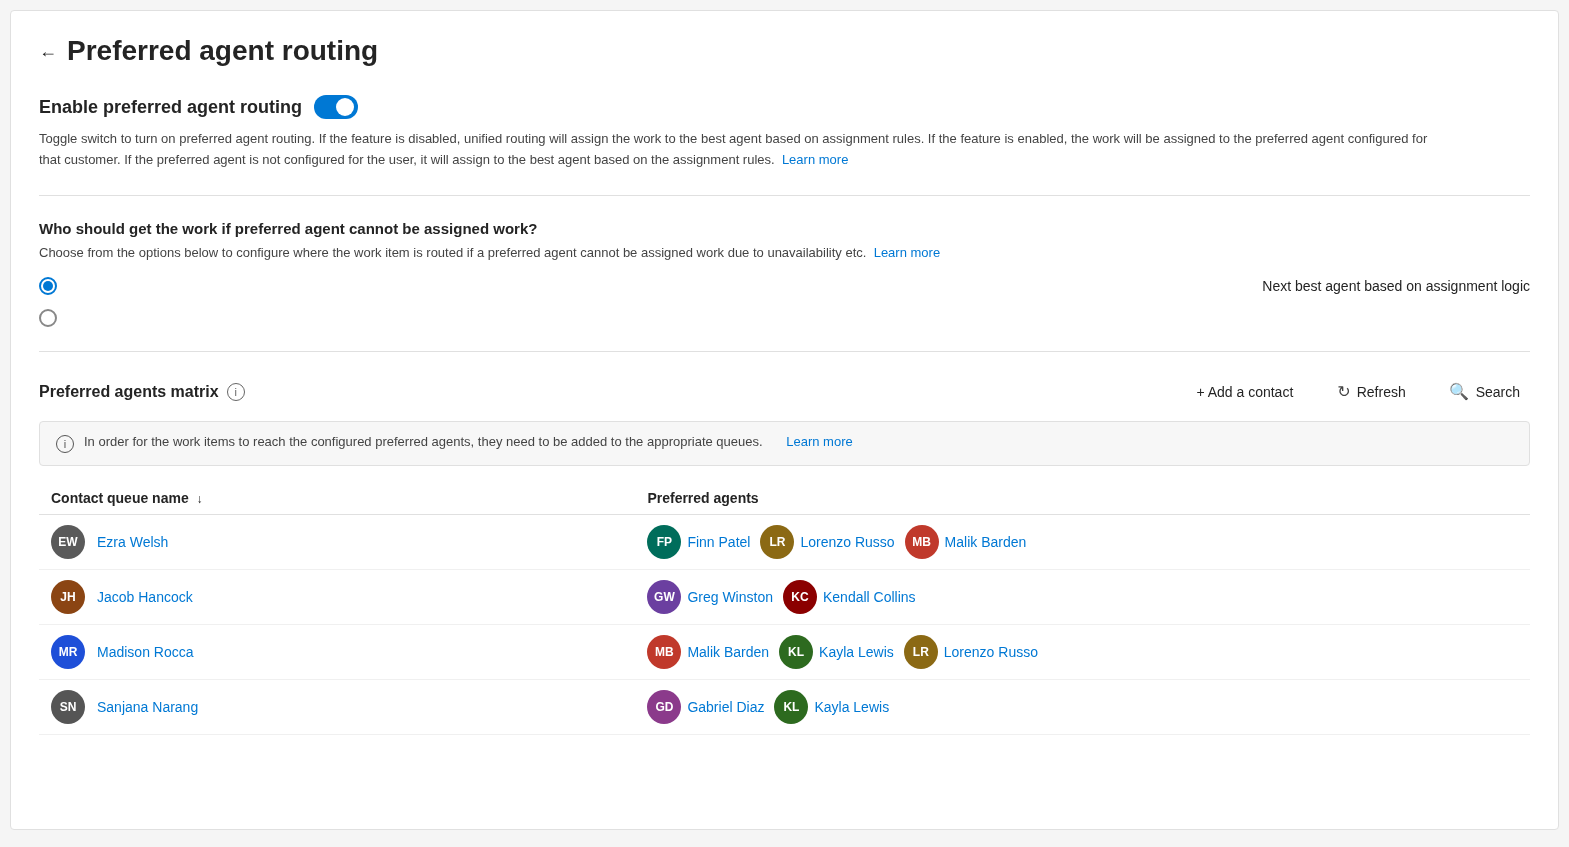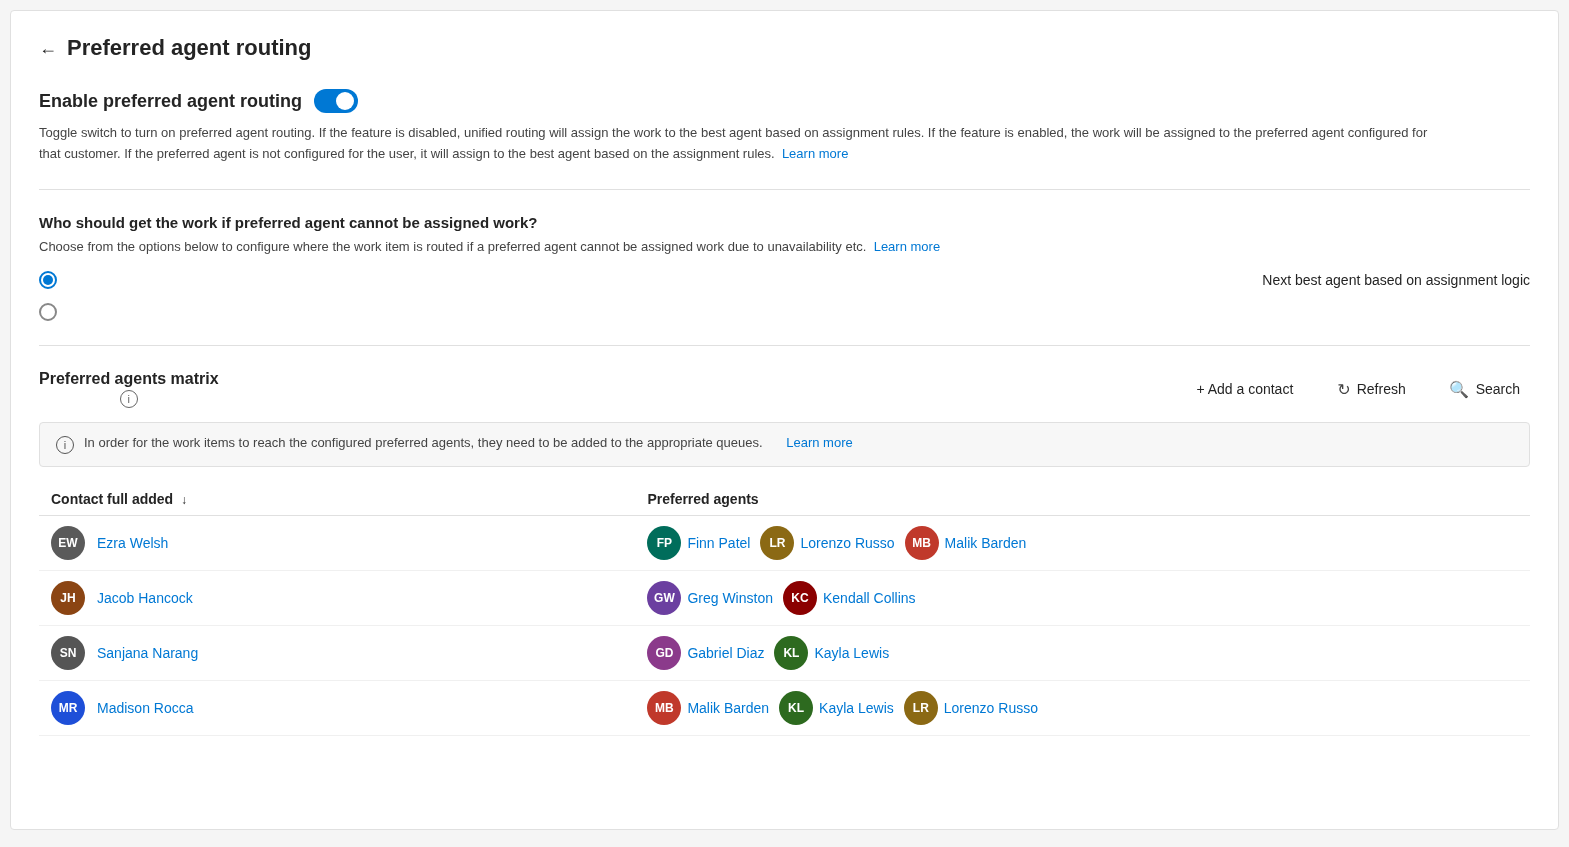--- a/index.html
+++ b/index.html
@@ -22,21 +22,21 @@
       align-items: center;
       gap: 10px;
       margin-bottom: 28px;
     }
     .back-arrow {
       font-size: 18px;
       color: #242424;
       cursor: pointer;
     }
     .page-title {
-      font-size: 22px;
+      font-size: 28px;
       font-weight: 600;
       color: #242424;
     }
     .section {
       margin-bottom: 24px;
       padding-bottom: 24px;
       border-bottom: 1px solid #e0e0e0;
     }
     .toggle-row {
       display: flex;
@@ -125,22 +125,21 @@
     }
     .matrix-header {
       display: flex;
       align-items: center;
       justify-content: space-between;
       margin-bottom: 14px;
     }
     .matrix-title-row {
       display: flex;
       align-items: center;
-      gap: 2px;
-      flex-direction: column;
+      gap: 8px;
     }
     .matrix-title {
       font-size: 16px;
       font-weight: 600;
     }
     .info-icon {
       width: 18px;
       height: 18px;
       border: 1.5px solid #666;
       border-radius: 50%;
@@ -318,21 +317,21 @@
     <div class="info-banner">
       <div class="info-banner-icon">i</div>
       <span>In order for the work items to reach the configured preferred agents, they need to be added to the appropriate queues.</span>
       &nbsp;<a class="learn-more">Learn more</a>
     </div>
 
     <table class="matrix-table">
       <thead>
         <tr>
           <th style="width:40%">
-            <span>Contact full added</span>
+            <span>Contact queue name</span>
             <span class="sort-icon">↓</span>
           </th>
           <th>
             <span>Preferred agents</span>
           </th>
         </tr>
       </thead>
       <tbody id="matrix-tbody">
       <tr>
             <td>
@@ -374,57 +373,57 @@
                 <div class="agent-item">
         <div class="avatar" style="background:#8b0000">KC</div>
         <span class="agent-name">Kendall Collins</span>
       </div>
               </div>
             </td>
           </tr>
           <tr>
             <td>
       <div class="contact-cell">
-        <div class="avatar" style="background:#555">SN</div>
-        <span class="contact-name">Sanjana Narang</span>
+        <div class="avatar" style="background:#1e4fd8">MR</div>
+        <span class="contact-name">Madison Rocca</span>
       </div>
     </td>
             <td>
               <div class="agents-cell">
                 <div class="agent-item">
-        <div class="avatar" style="background:#8b3a8b">GD</div>
-        <span class="agent-name">Gabriel Diaz</span>
+        <div class="avatar" style="background:#c0392b">MB</div>
+        <span class="agent-name">Malik Barden</span>
       </div>
                 <div class="agent-item">
         <div class="avatar" style="background:#2d6a1f">KL</div>
         <span class="agent-name">Kayla Lewis</span>
+      </div>
+                <div class="agent-item">
+        <div class="avatar" style="background:#8b6914">LR</div>
+        <span class="agent-name">Lorenzo Russo</span>
       </div>
               </div>
             </td>
           </tr>
           <tr>
             <td>
       <div class="contact-cell">
-        <div class="avatar" style="background:#1e4fd8">MR</div>
-        <span class="contact-name">Madison Rocca</span>
+        <div class="avatar" style="background:#555">SN</div>
+        <span class="contact-name">Sanjana Narang</span>
       </div>
     </td>
             <td>
               <div class="agents-cell">
                 <div class="agent-item">
-        <div class="avatar" style="background:#c0392b">MB</div>
-        <span class="agent-name">Malik Barden</span>
+        <div class="avatar" style="background:#8b3a8b">GD</div>
+        <span class="agent-name">Gabriel Diaz</span>
       </div>
                 <div class="agent-item">
         <div class="avatar" style="background:#2d6a1f">KL</div>
         <span class="agent-name">Kayla Lewis</span>
-      </div>
-                <div class="agent-item">
-        <div class="avatar" style="background:#8b6914">LR</div>
-        <span class="agent-name">Lorenzo Russo</span>
       </div>
               </div>
             </td>
           </tr>
         </tbody>
     </table>
   </div>
 </div>
 
 </body></html>

